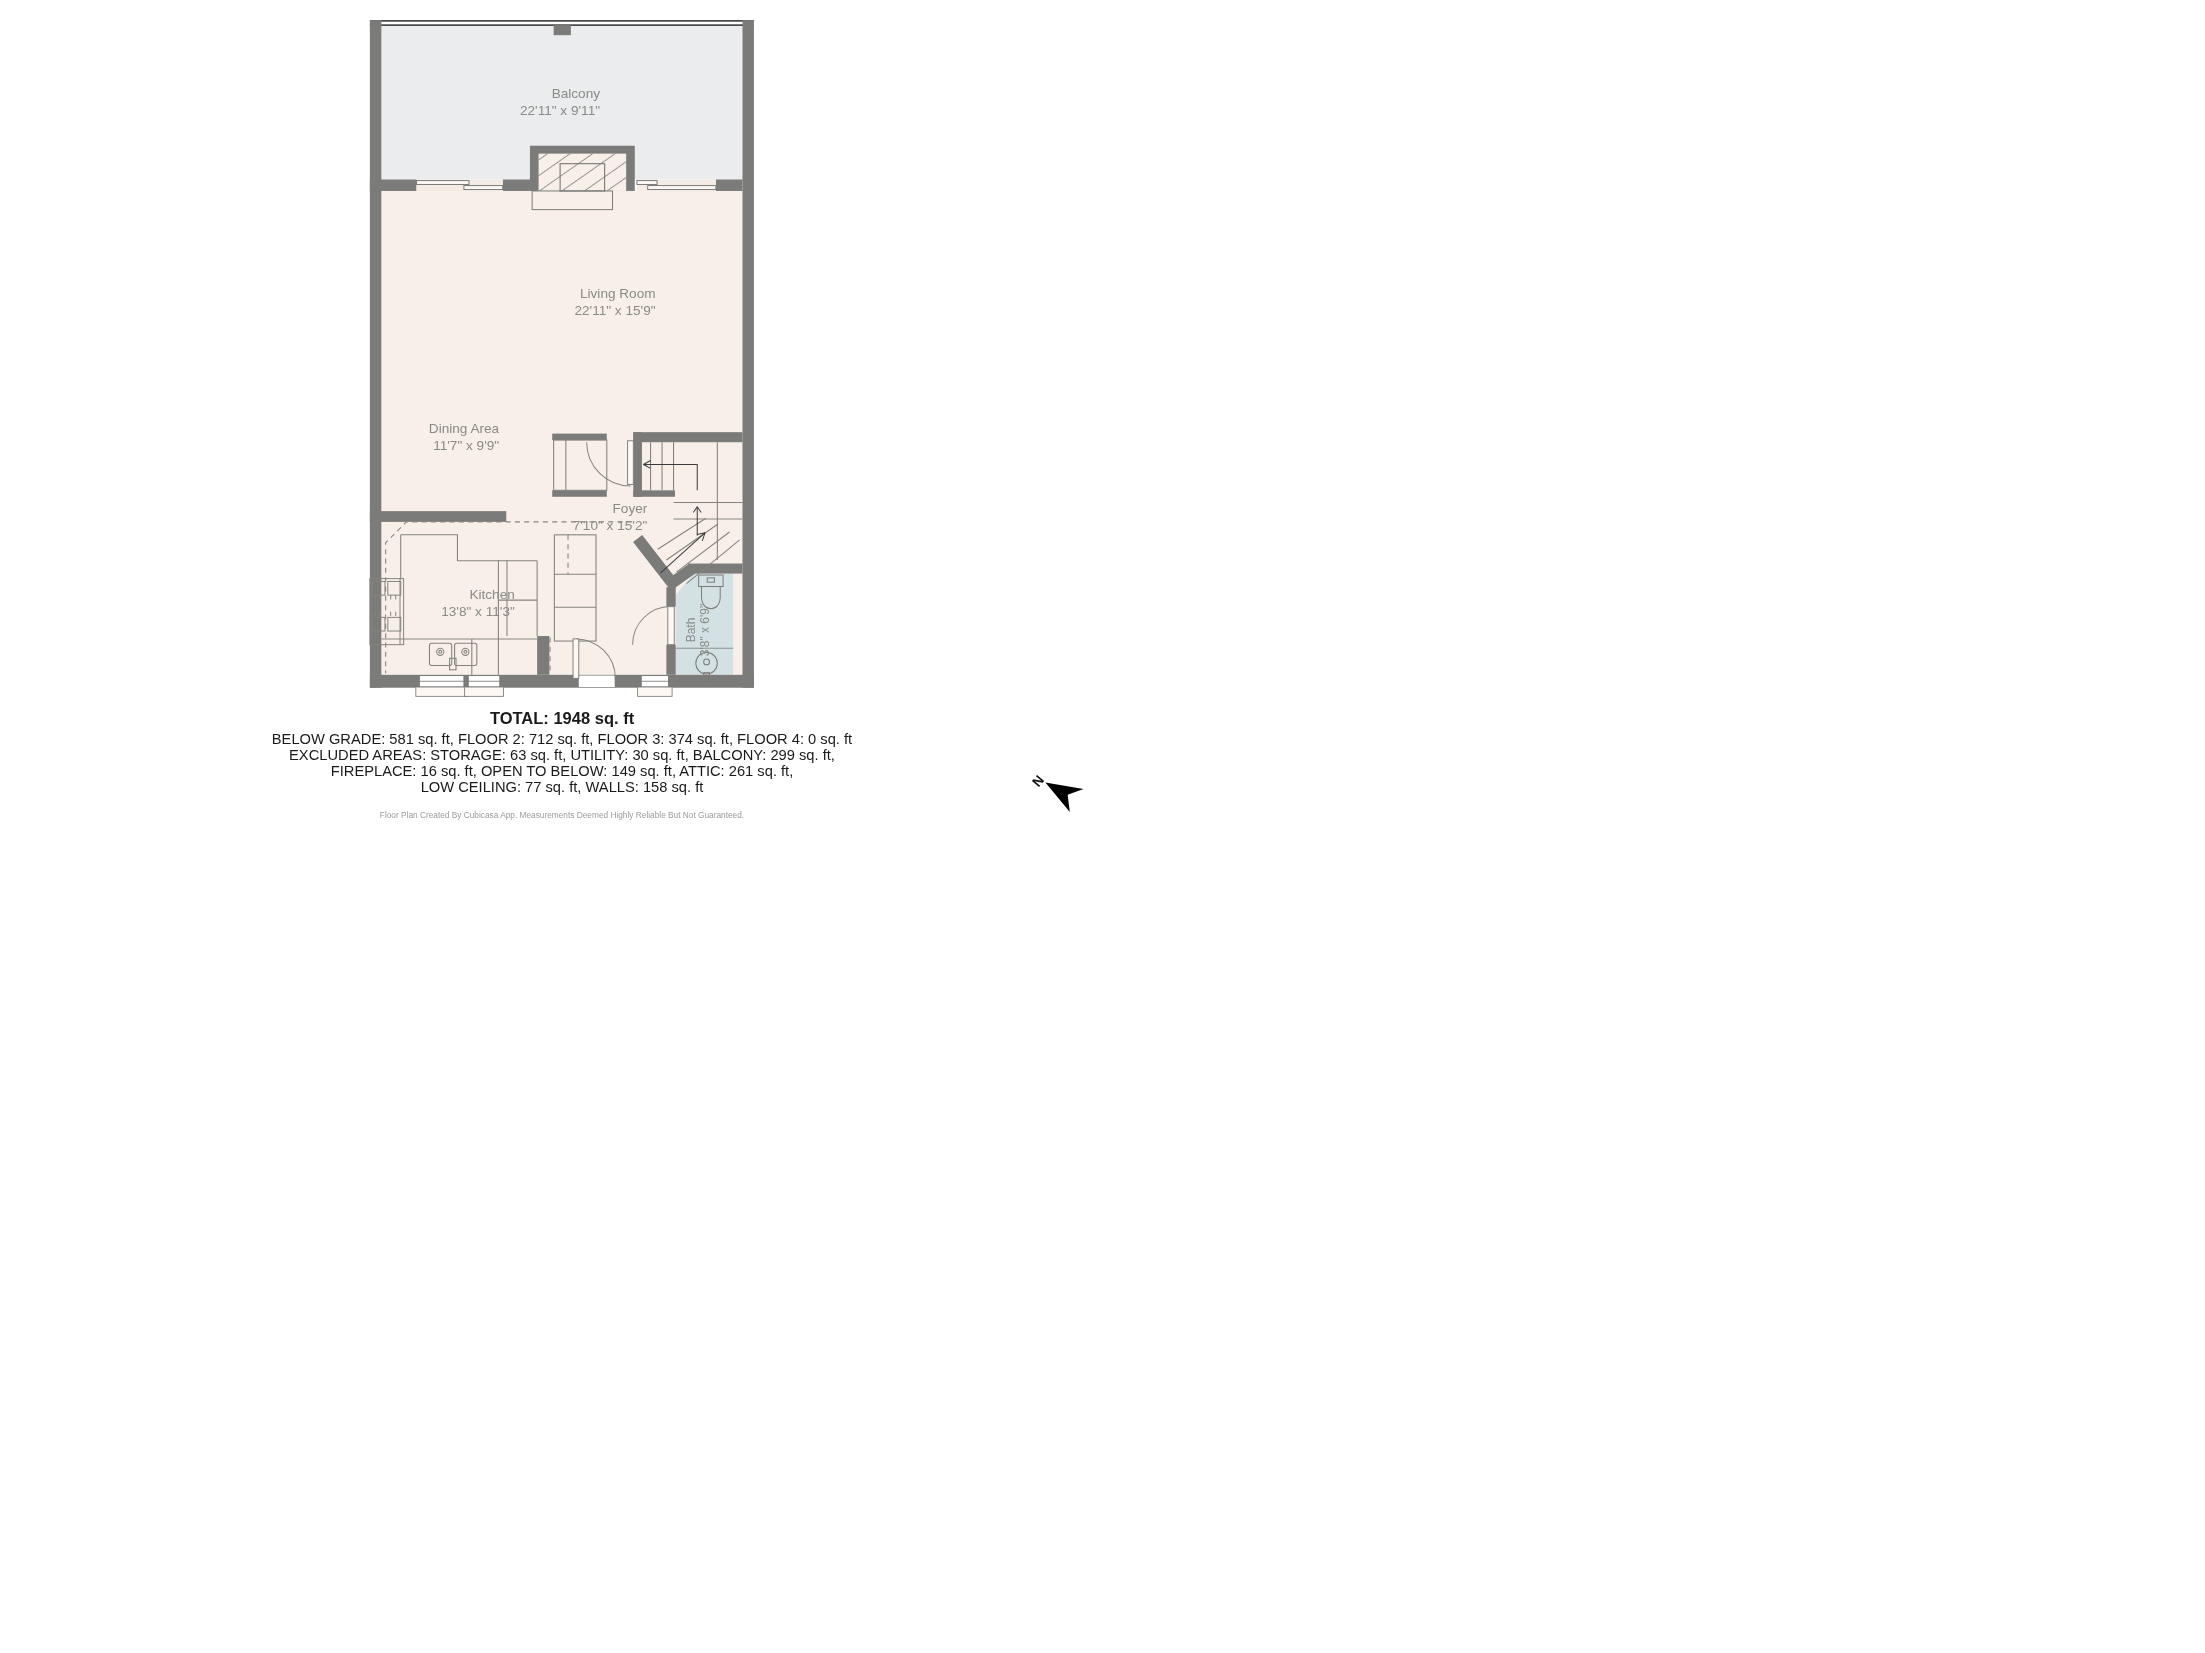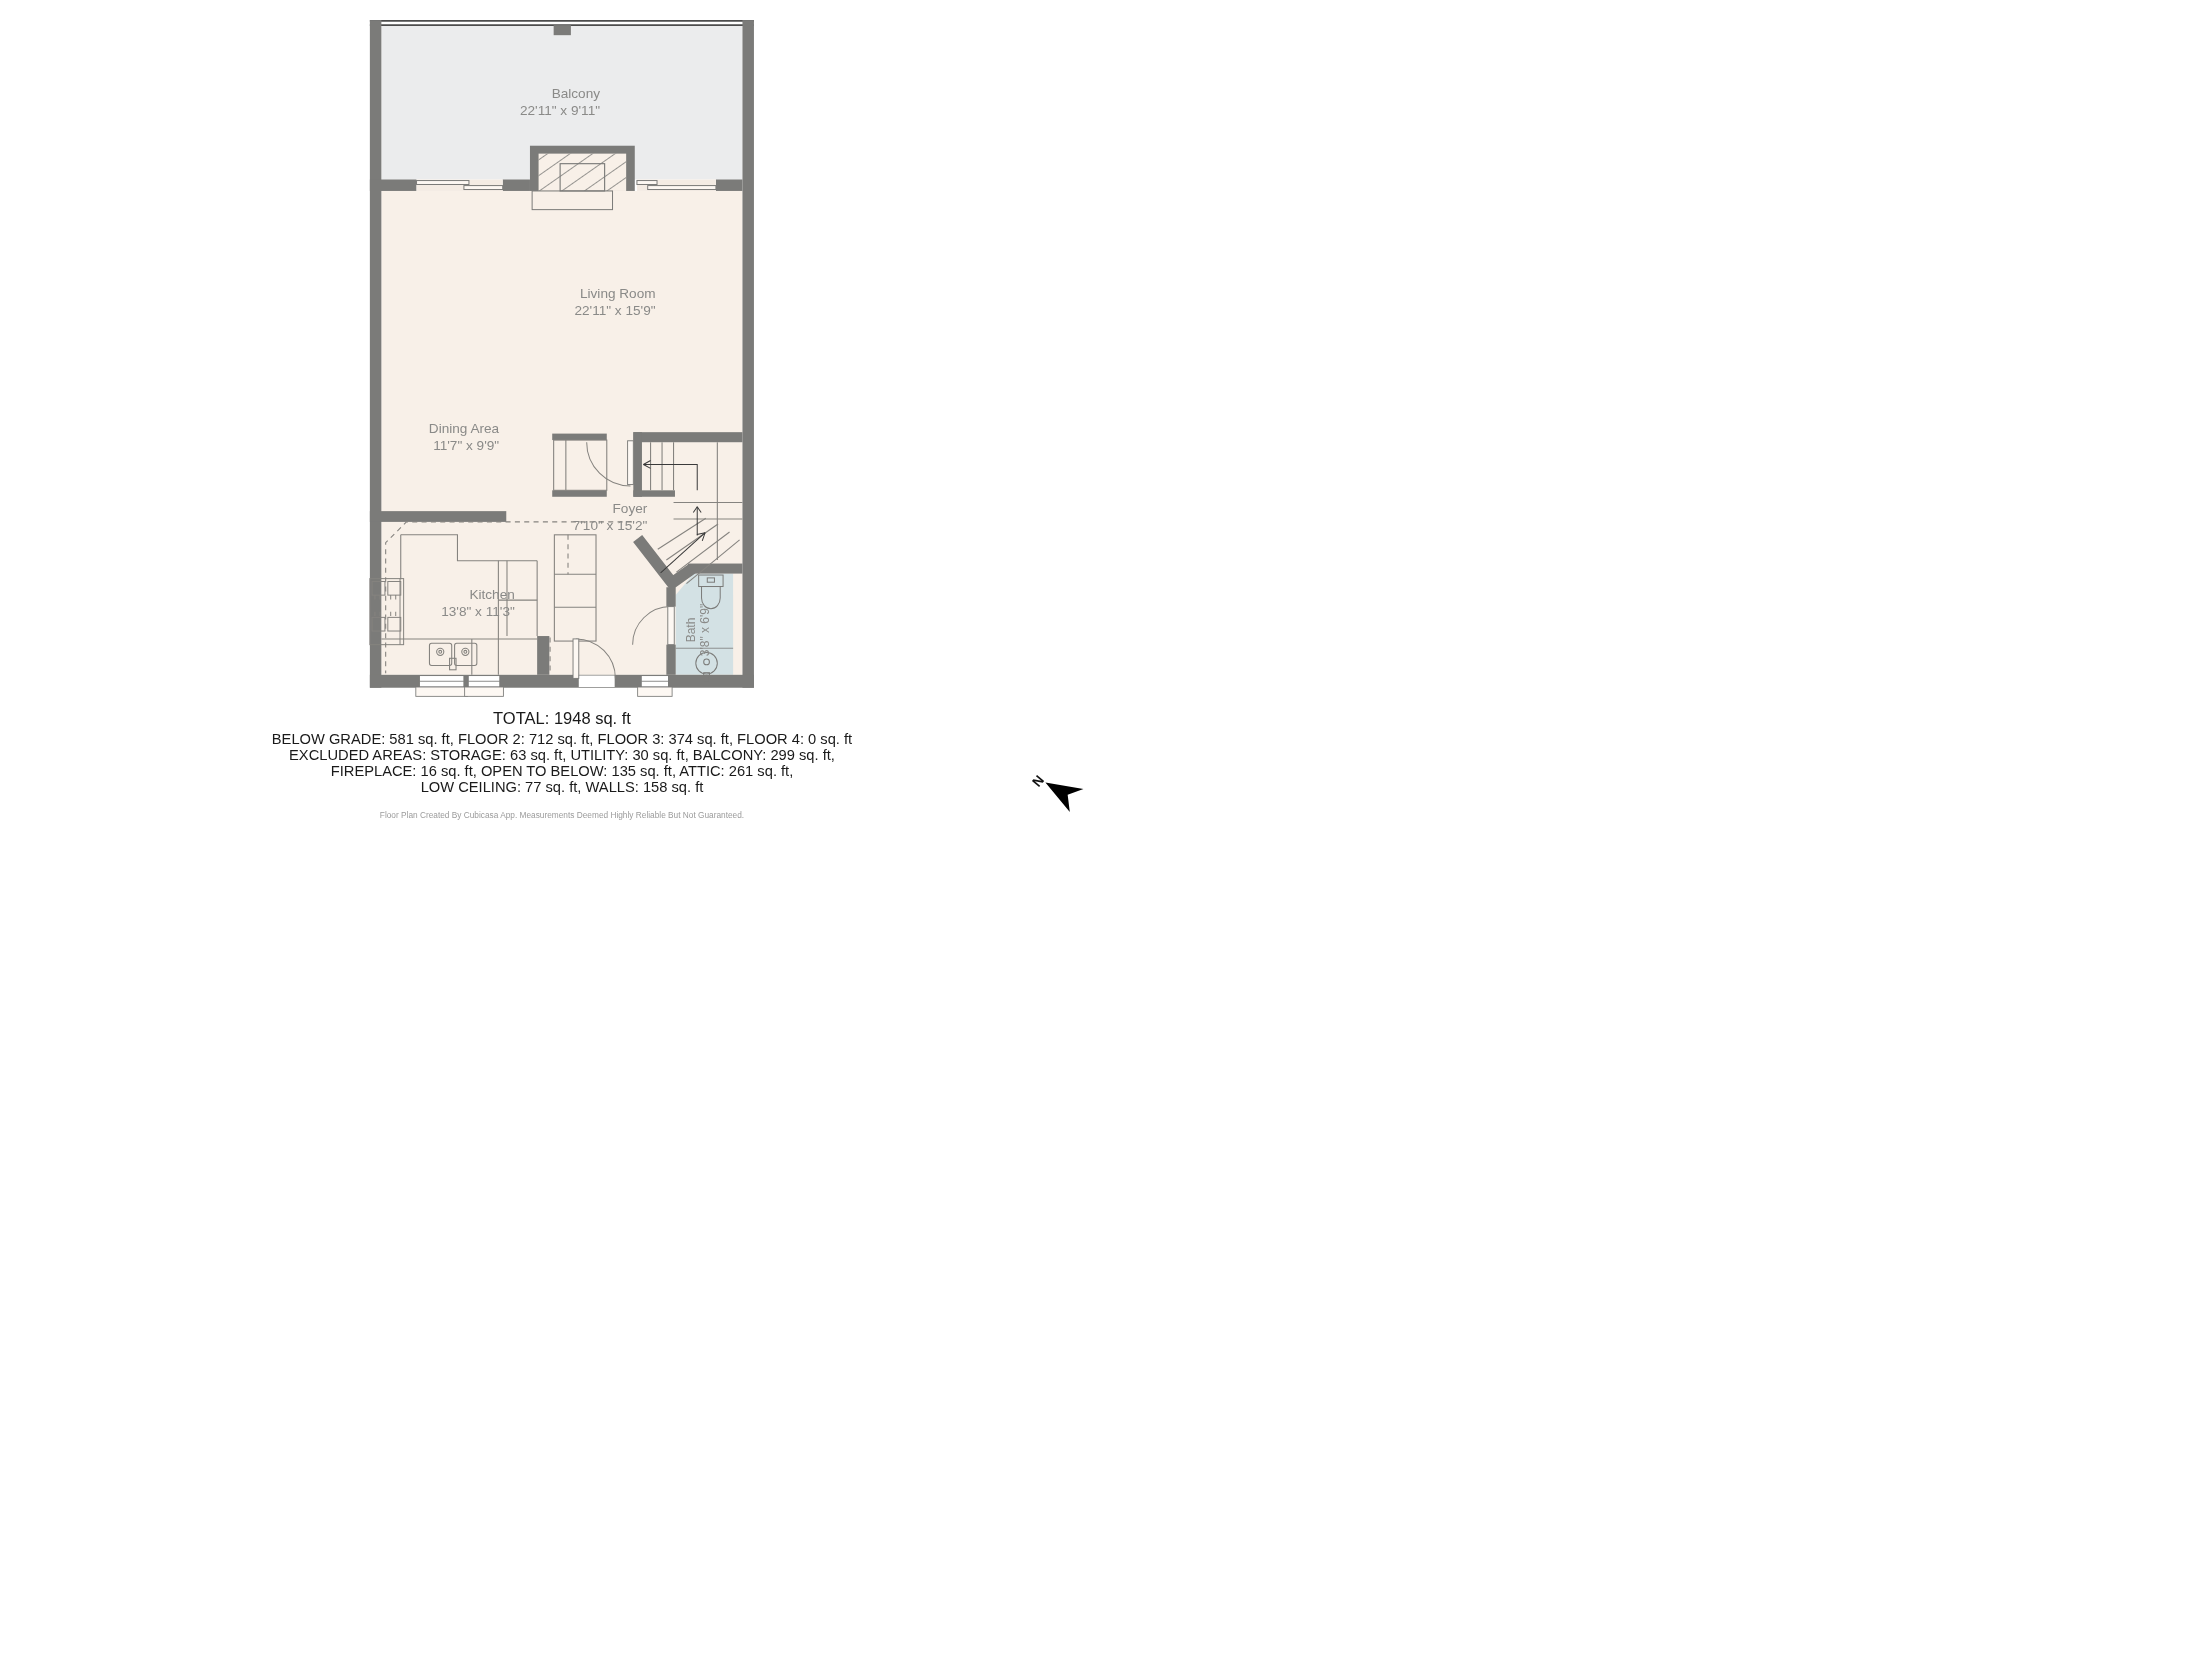--- a/index.html
+++ b/index.html
@@ -6,21 +6,21 @@
   .canvas{position:relative;width:1103px;height:827px;background:#ffffff;overflow:hidden;
           font-family:"Liberation Sans", sans-serif;}
   svg.plan{position:absolute;left:0;top:0;}
   .room-label{position:absolute;transform:translateX(-50%);text-align:right;
               color:#8a8a88;font-size:13.6px;line-height:16.5px;white-space:nowrap;}
   .room-label .dims{display:block;}
   .bath-label{position:absolute;transform:translate(-50%,-50%) rotate(-90deg);
               text-align:center;color:#8a8a88;font-size:12px;line-height:14.4px;white-space:nowrap;}
   .summary{position:absolute;left:562px;top:709px;transform:translateX(-50%);
            text-align:center;color:#1a1a1a;white-space:nowrap;}
-  .summary .total{font-size:16.5px;font-weight:normal;line-height:19.4px;margin-bottom:2.2px;}
+  .summary .total{font-size:16.5px;font-weight:bold;line-height:19.4px;margin-bottom:2.2px;}
   .summary .line{font-size:14.7px;line-height:16px;}
   .summary .footer{font-size:8.3px;color:#9b9b9b;margin-top:15px;}
 </style>
 </head>
 <body>
 
 <div class="canvas">
 
   <svg class="plan" width="1103" height="827" viewBox="0 0 1536 1152">
     <defs>
@@ -223,19 +223,19 @@
   </div>
   <div class="bath-label" style="left:698px;top:630px;">
     <span style="display:block">Bath</span>
     <span style="display:block">3'8" x 6'9"</span>
   </div>
 
   <div class="summary">
     <div class="total">TOTAL: 1948 sq. ft</div>
     <div class="line">BELOW GRADE: 581 sq. ft, FLOOR 2: 712 sq. ft, FLOOR 3: 374 sq. ft, FLOOR 4: 0 sq. ft</div>
     <div class="line">EXCLUDED AREAS: STORAGE: 63 sq. ft, UTILITY: 30 sq. ft, BALCONY: 299 sq. ft,</div>
-    <div class="line">FIREPLACE: 16 sq. ft, OPEN TO BELOW: 135 sq. ft, ATTIC: 261 sq. ft,</div>
+    <div class="line">FIREPLACE: 16 sq. ft, OPEN TO BELOW: 149 sq. ft, ATTIC: 261 sq. ft,</div>
     <div class="line">LOW CEILING: 77 sq. ft, WALLS: 158 sq. ft</div>
     <div class="footer">Floor Plan Created By Cubicasa App. Measurements Deemed Highly Reliable But Not Guaranteed.</div>
   </div>
 
 </div>
 
 
 </body></html>

